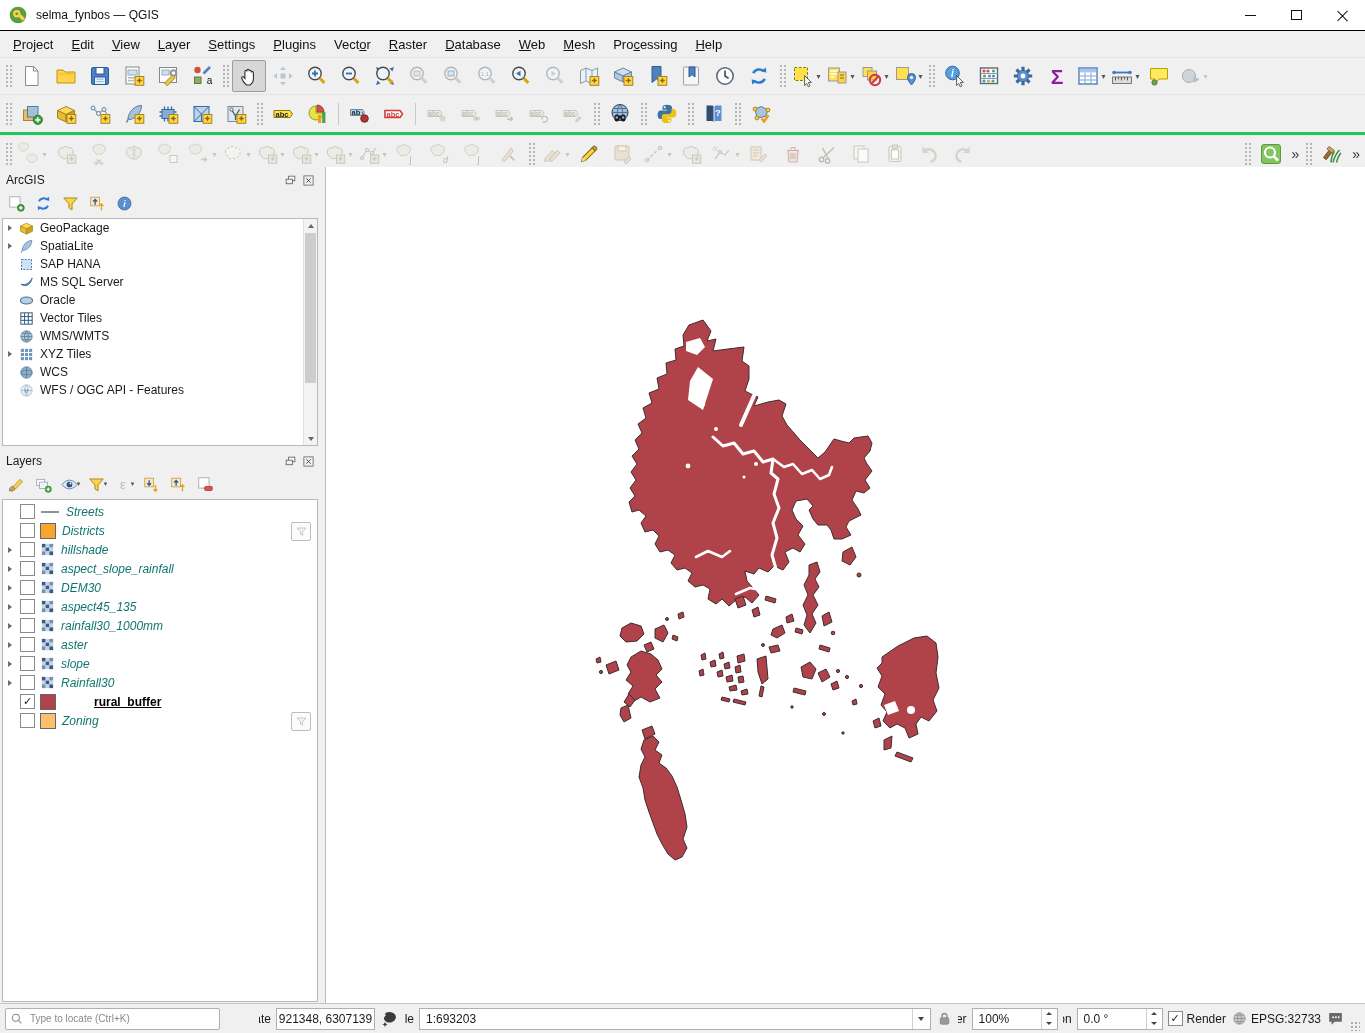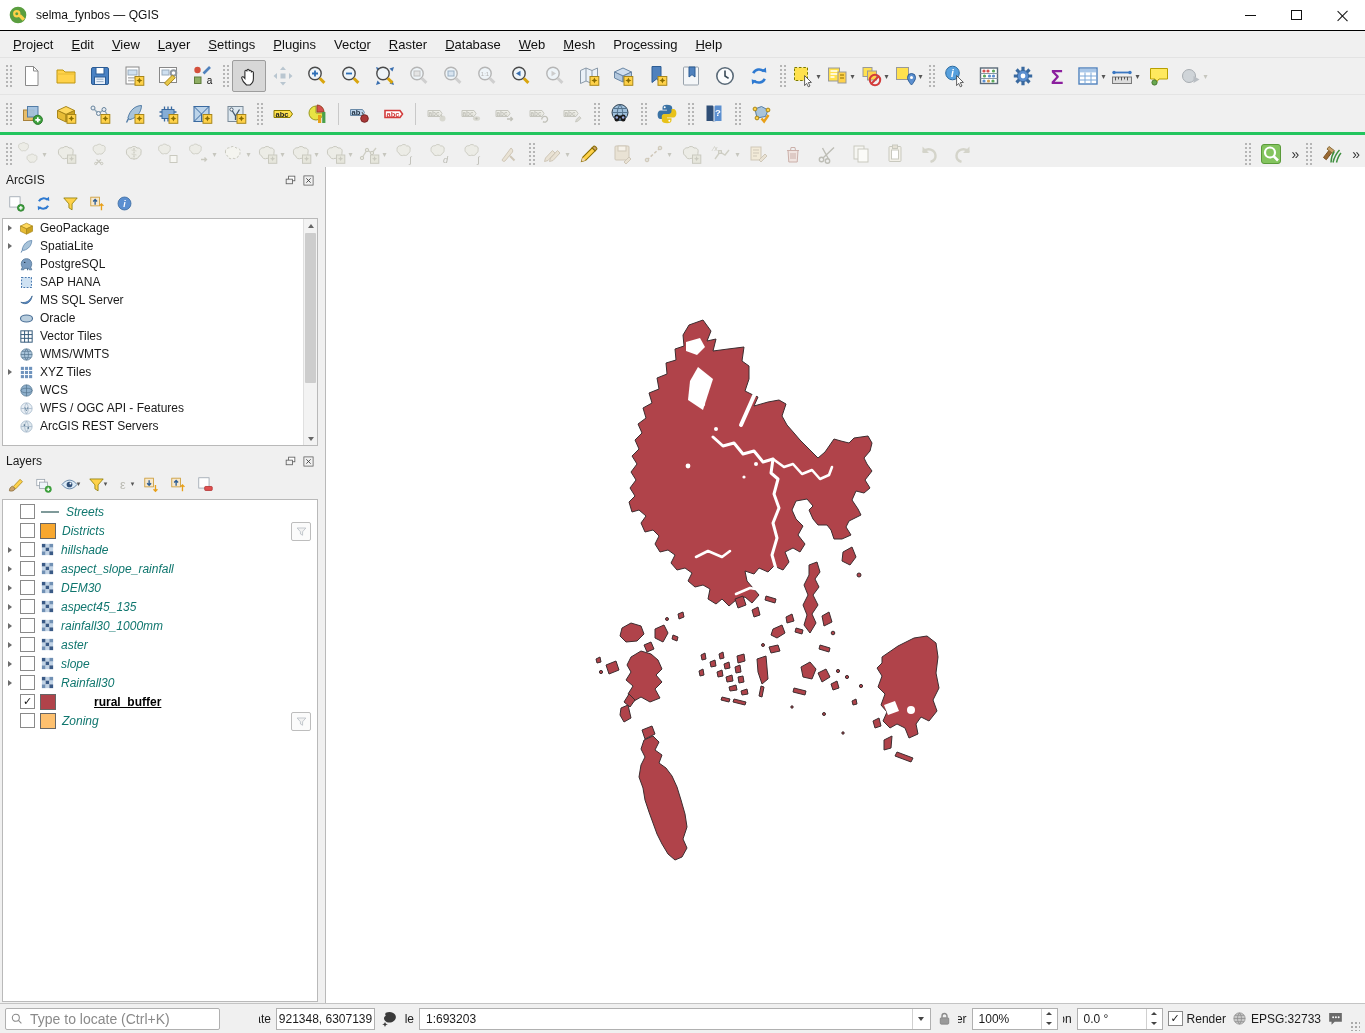--- a/index.html
+++ b/index.html
@@ -65,21 +65,21 @@
   
   .vscroll{position:absolute;top:0;right:0;bottom:0;width:13px;background:#f3f3f3;border-left:1px solid #e0e0e0;}
   .vs-up,.vs-dn{position:absolute;left:0;right:0;height:13px;display:flex;align-items:center;justify-content:center;}
   .vs-up{top:0;}.vs-dn{bottom:0;}
   .vs-up:before{content:"";border-bottom:4px solid #666;border-left:3.5px solid transparent;border-right:3.5px solid transparent;}
   .vs-dn:before{content:"";border-top:4px solid #666;border-left:3.5px solid transparent;border-right:3.5px solid transparent;}
   .vs-thumb{position:absolute;left:1px;right:1px;top:14px;height:150px;background:#cdcdcd;border-radius:1px;}
   
   .statusbar{position:absolute;left:0;right:0;bottom:0;height:29px;background:#f0f0f0;border-top:1px solid #c4c4c4;display:flex;align-items:center;gap:5px;padding:0 5px;font-size:12px;color:#1a1a1a;}
   .locate{width:205px;height:20px;background:#fff;border:1px solid #b0b0b0;border-radius:2px;display:flex;align-items:center;padding:0 4px;gap:4px;flex:none;}
-  .locate input{border:0;outline:0;flex:1;font-size:14px;color:#333;font-family:inherit;background:transparent;}
+  .locate input{border:0;outline:0;flex:1;font-size:10px;color:#333;font-family:inherit;background:transparent;}
   .locate input::placeholder{color:#8a8a8a;}
   .cliplab{overflow:hidden;display:flex;justify-content:flex-end;flex:none;}
   .cliplab span{white-space:nowrap;}
   .sbbox{height:20px;background:#fff;border:1px solid #b0b0b0;display:flex;align-items:center;justify-content:center;flex:none;}
   .combo{flex:1;height:20px;background:#fff;border:1px solid #b0b0b0;display:flex;align-items:center;padding-left:6px;position:relative;}
   .combo .carrow{position:absolute;right:0;top:0;bottom:0;width:17px;border-left:1px solid #d0d0d0;display:flex;align-items:center;justify-content:center;}
   .carrow:before{content:"";border-top:4px solid #444;border-left:3.5px solid transparent;border-right:3.5px solid transparent;}
   .spin{width:78px;height:20px;background:#fff;border:1px solid #b0b0b0;display:flex;align-items:center;flex:none;position:relative;padding-left:6px;}
   .spin .sarr{position:absolute;right:0;top:0;bottom:0;width:15px;border-left:1px solid #d0d0d0;display:flex;flex-direction:column;}
   .sarr div{flex:1;display:flex;align-items:center;justify-content:center;}
@@ -1060,31 +1060,20 @@
                     <path d="M19.5 3.5c-6.5.3-11.5 4.5-13.6 12.4l1.8 1.8C15.6 15.5 19.2 10 19.5 3.5z" fill="#a9c4da" stroke="#527ca6"></path>
                     <path d="M4.5 20.5l2.2-4.4" stroke="#527ca6" stroke-width="1.4" fill="none"></path>
                   </svg>
                 </span>
                 <span>SpatiaLite</span>
               </div>
               <div class="trow">
                 <span class="arr"></span>
                 <span class="ticon">
                   <svg width="17" height="17" viewBox="0 0 24 24">
-                    <path d="M6 16c-2-3-2-8 1-10.5C9.5 3.2 14.5 3.2 17 5.5c3 2.6 3 7.5 1 10.5l1.5 3.5h-3.6l-.8-2H9l-.8 2H4.5z" fill="#7a9cc0" stroke="#456a8e"></path>
-                    <circle cx="9.5" cy="9" r="1" fill="#223344"></circle>
-                    <path d="M13.5 17.5v2.5" stroke="#456a8e" stroke-width="1.5"></path>
-                  </svg>
-                </span>
-                <span>PostgreSQL</span>
-              </div>
-              <div class="trow">
-                <span class="arr"></span>
-                <span class="ticon">
-                  <svg width="17" height="17" viewBox="0 0 24 24">
                     <rect x="5" y="5" width="14" height="14" fill="#cfe2f3" stroke="#4a7ab0" stroke-width="1.5" stroke-dasharray="2.6 2"></rect>
                   </svg>
                 </span>
                 <span>SAP HANA</span>
               </div>
               <div class="trow">
                 <span class="arr"></span>
                 <span class="ticon">
                   <svg width="17" height="17" viewBox="0 0 24 24">
                     <path d="M4 14.5c6.5 1.5 12.5-1.5 16-9-1.5 9-8.5 14-16 9z" fill="#5b8fd0" stroke="#2f5a86"></path>
@@ -1154,32 +1143,20 @@
               <div class="trow">
                 <span class="arr"></span>
                 <span class="ticon">
                   <svg width="17" height="17" viewBox="0 0 24 24">
                     <circle cx="12" cy="12" r="8" fill="#e8eef4" stroke="#9ab0c4"></circle>
                     <path d="M4.5 12h15M12 4.5a12 12 0 0 1 0 15M12 4.5a12 12 0 0 0 0 15" fill="none" stroke="#9ab0c4"></path>
                     <text x="12" y="15" text-anchor="middle" font-size="8" fill="#54748e">V</text>
                   </svg>
                 </span>
                 <span>WFS / OGC API - Features</span>
-              </div>
-              <div class="trow">
-                <span class="arr"></span>
-                <span class="ticon">
-                  <svg width="17" height="17" viewBox="0 0 24 24">
-                    <circle cx="12" cy="12" r="8" fill="#dfe8ee" stroke="#9ab0c4"></circle>
-                    <path d="M4.5 12h15M12 4.5a12 12 0 0 1 0 15M12 4.5a12 12 0 0 0 0 15" fill="none" stroke="#9ab0c4"></path>
-                    <circle cx="9" cy="10" r="1.2" fill="#54748e"></circle>
-                    <circle cx="14.5" cy="14" r="1.2" fill="#54748e"></circle>
-                  </svg>
-                </span>
-                <span>ArcGIS REST Servers</span>
               </div>
             </div>
           <div class="vscroll">
             <div class="vs-up"></div>
             <div class="vs-thumb"></div>
             <div class="vs-dn"></div>
           </div>
         </div>
       </div>
 

